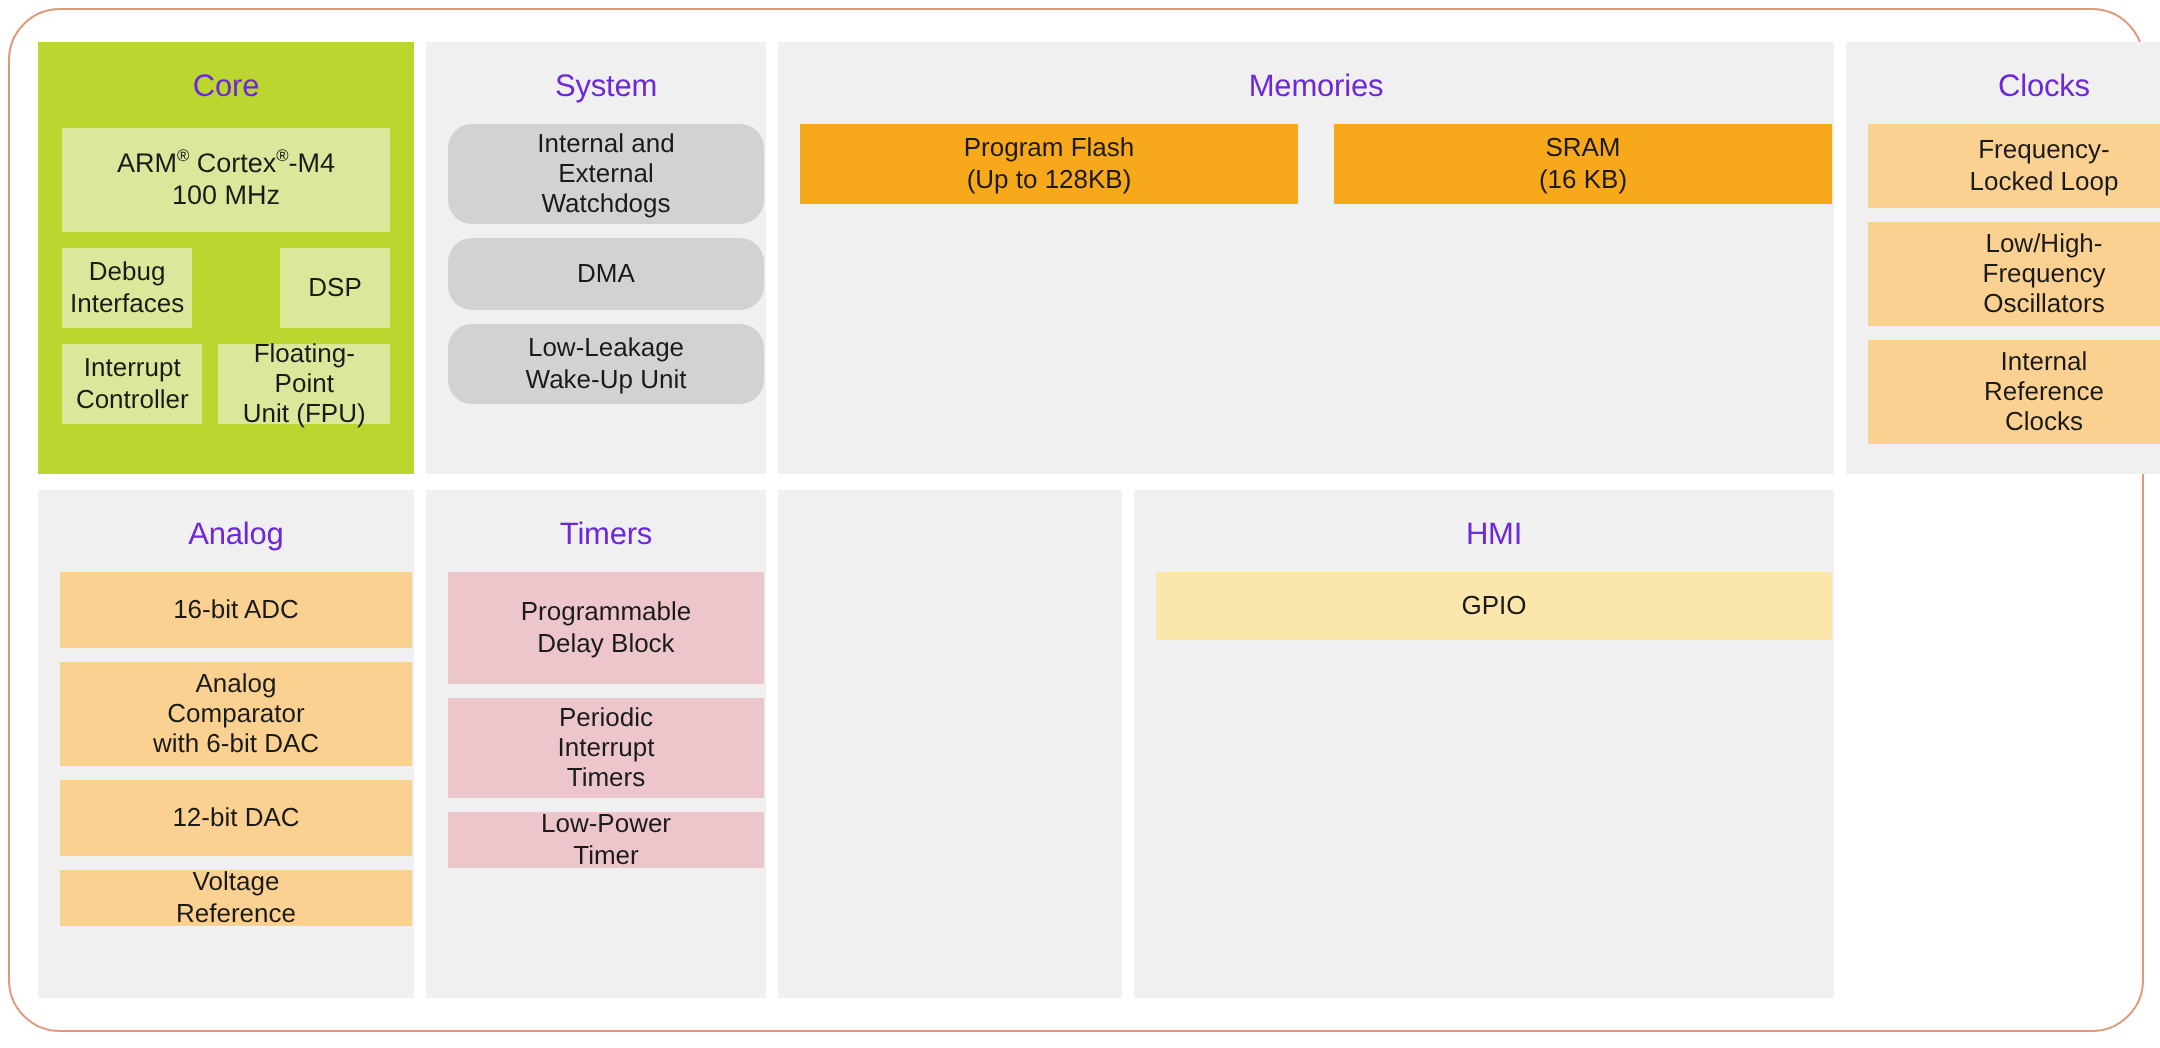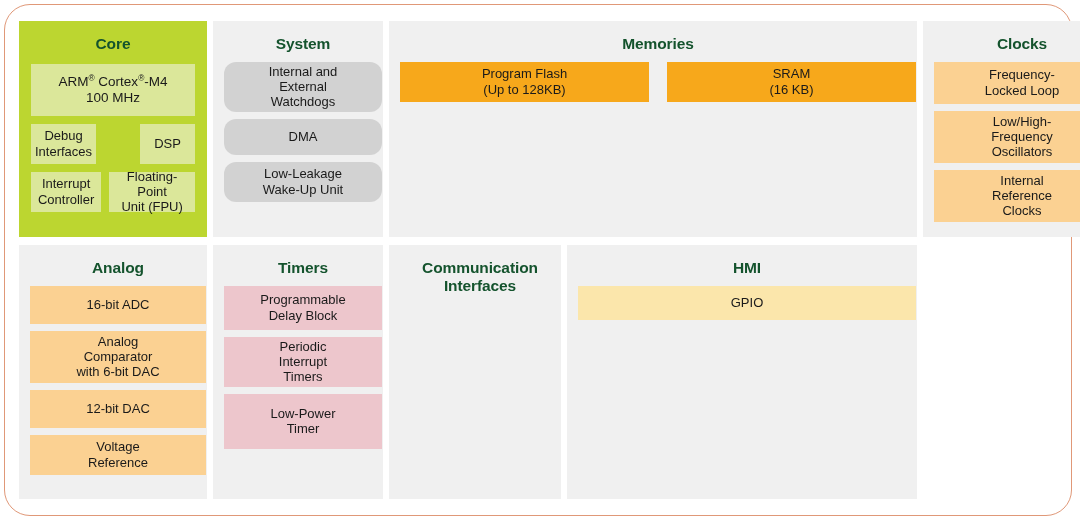--- a/index.html
+++ b/index.html
@@ -47,23 +47,23 @@
     flex-direction: column;
     overflow: hidden;
   }
   .panel.core {
     background: #bcd630;
     padding: 10px 12px 12px 12px;
   }
 
   .panel-title {
     text-align: center;
-    font-weight: bold;
+    font-weight: normal;
     font-size: 15.5px;
-    color: #14532d;
+    color: #6d28d9;
     line-height: 1.15;
     margin: 4px 0 9px 0;
     letter-spacing: -0.1px;
   }
   .panel.core .panel-title { margin-bottom: 11px; }
   .panel-title.two-line { margin: 4px 0 8px 0; }
 
   .blocks {
     display: flex;
     flex-direction: column;
@@ -122,27 +122,27 @@
   .clk-b2 { height: 52px; }
   .clk-b3 { height: 52px; }
 
   
   .sec-b1 { height: 60px; }
 
   
   .ana-b1 { height: 38px; }
   .ana-b2 { height: 52px; }
   .ana-b3 { height: 38px; }
-  .ana-b4 { height: 40px; }
+  .ana-b4 { height: 28px; }
 
   
   .tim-b1 { height: 38px; }
-  .tim-b2 { height: 44px; }
+  .tim-b2 { height: 56px; }
   .tim-b3 { height: 50px; }
-  .tim-b4 { height: 55px; }
+  .tim-b4 { height: 28px; }
 
   
   .com-b { height: 40px; }
 
   
   .hmi-b { height: 34px; }
 
   sup {
     font-size: 0.62em;
     vertical-align: super;
@@ -215,21 +215,20 @@
     <div class="panel">
       <div class="panel-title">Timers</div>
       <div class="blocks">
         <div class="block b-pink tim-b2">Programmable<br>Delay Block</div>
         <div class="block b-pink tim-b3">Periodic<br>Interrupt<br>Timers</div>
         <div class="block b-pink tim-b4">Low-Power<br>Timer</div>
       </div>
     </div>
 
     <div class="panel">
-      <div class="panel-title">Communication Interfaces</div>
     </div>
 
     <div class="panel">
       <div class="panel-title">HMI</div>
       <div class="blocks">
         <div class="block b-yellow hmi-b">GPIO</div>
       </div>
     </div>
 
   </div>

